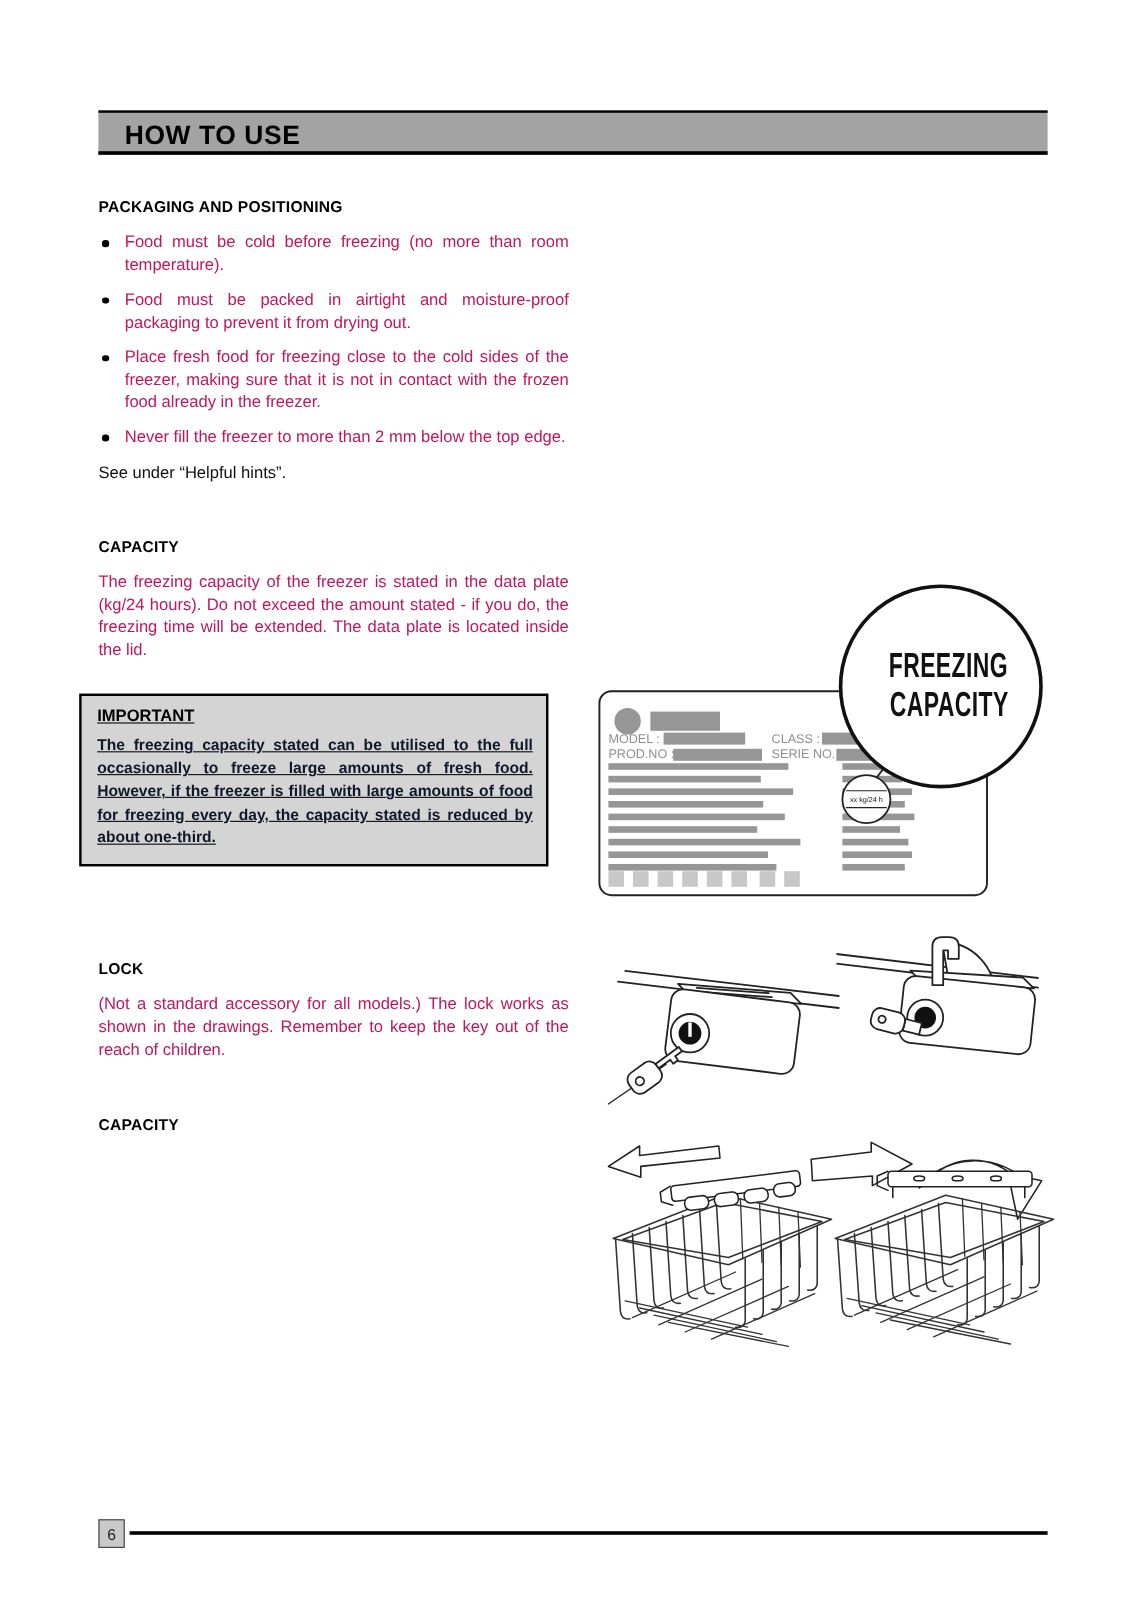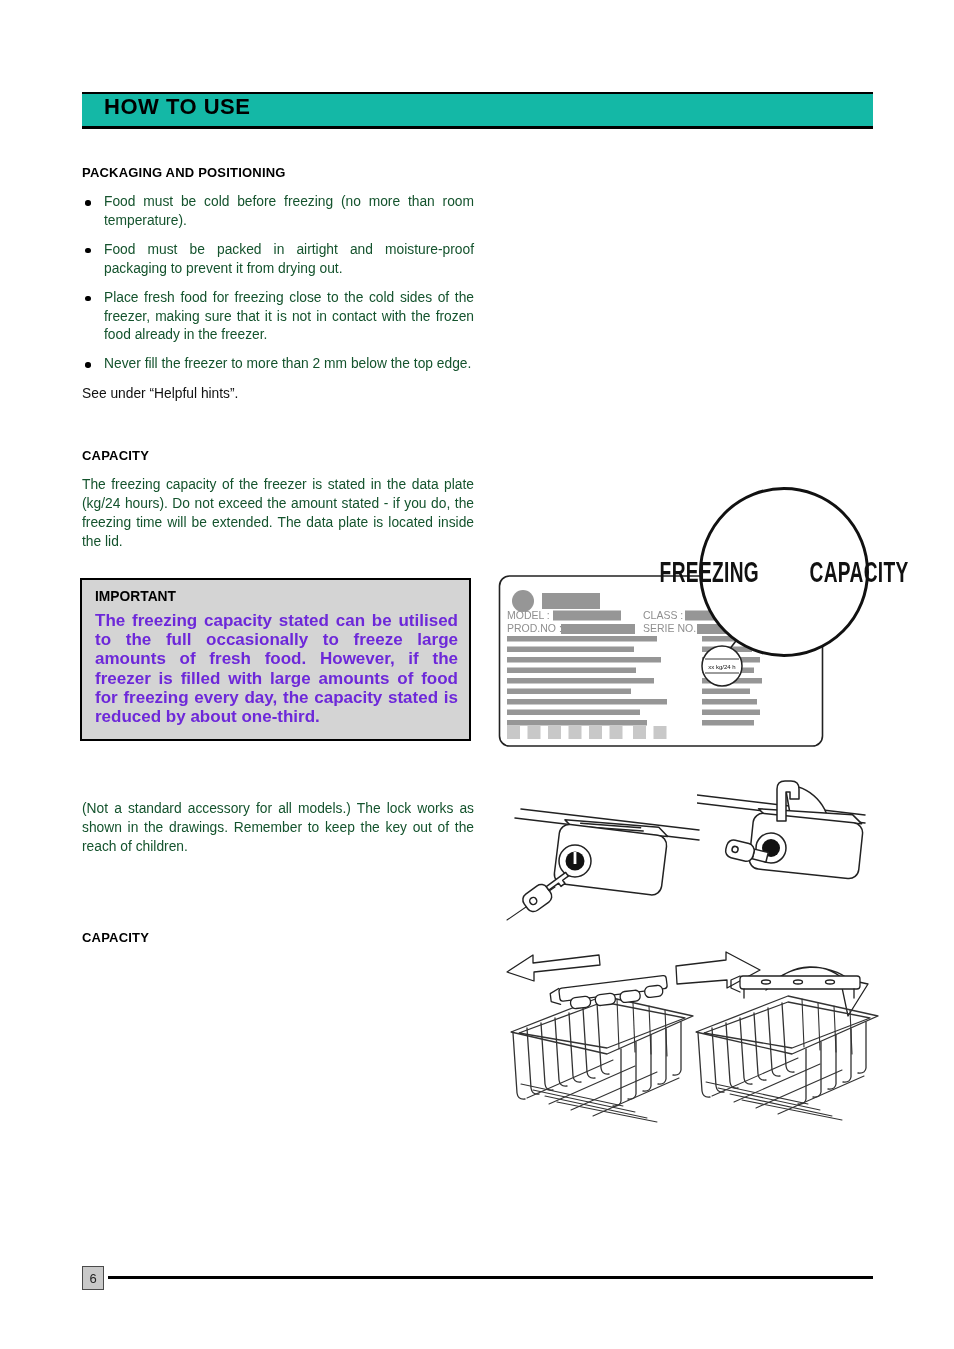--- a/index.html
+++ b/index.html
@@ -3,44 +3,44 @@
 <meta charset="utf-8">
 <style>
   html,body{margin:0;padding:0;background:#ffffff;}
   .page{
     position:relative;width:954px;height:1349px;background:#fff;
     font-family:"Liberation Sans",sans-serif;color:#1a1a1a;overflow:hidden;
   }
   
   .header-bar{
     position:absolute;left:82px;top:92px;width:791px;height:37px;
-    background:#14b8a6;border-top:2px solid #000;border-bottom:3px solid #000;
-    box-sizing:border-box;display:flex;align-items:flex-start;padding-left:22px;
+    background:#a3a3a3;border-top:2px solid #000;border-bottom:3px solid #000;
+    box-sizing:border-box;display:flex;align-items:flex-end;padding-left:22px;
   }
   .header-bar h1{margin:0;font-size:22px;font-weight:bold;letter-spacing:.5px;color:#000;}
   
   .col{position:absolute;left:82px;width:392px;}
   h2.sec{font-size:13px;font-weight:bold;margin:0 0 13px 0;color:#000;letter-spacing:.2px;}
-  .body-text{font-size:13.8px;line-height:18.9px;text-align:justify;color:#14532d;margin:0;}
+  .body-text{font-size:13.8px;line-height:18.9px;text-align:justify;color:#be185d;margin:0;}
   .bullet-row{display:flex;margin:0 0 10px 0;}
   .bullet-dot{flex:0 0 22px;padding-top:7px;}
   .bullet-dot i{display:block;width:5.5px;height:5.5px;border-radius:50%;background:#000;margin-left:3px;}
   .note{font-size:13.8px;line-height:19px;margin-top:0;color:#111;}
   .important-box{
-    position:absolute;left:80px;top:578px;width:391px;box-sizing:border-box;
-    background:#d4d4d4;border:2px solid #000;padding:9px 11px 13px 13px;
+    position:absolute;left:66px;top:578px;width:391px;box-sizing:border-box;
+    background:#d4d4d4;border:2px solid #000;padding:9px 11px 13px 13px;text-decoration:underline;
   }
   .important-box .ttl{font-size:13.8px;font-weight:bold;margin:0 0 7px 0;color:#000;}
-  .important-box .bd{font-size:17px;line-height:19.2px;font-weight:bold;text-align:justify;color:#6d28d9;margin:0;}
+  .important-box .bd{font-size:13px;line-height:19.2px;font-weight:bold;text-align:justify;color:#0f172a;margin:0;}
   
   .illus{position:absolute;}
   .badge-circle{
     position:absolute;left:699px;top:487px;width:170px;height:170px;border-radius:50%;
     background:#fff;border:3px solid #111;box-sizing:border-box;z-index:3;
-    display:flex;flex-direction:row;align-items:center;justify-content:center;
+    display:flex;flex-direction:column;align-items:flex-end;justify-content:center;
   }
   .badge-circle span{
     display:block;font-size:29px;font-weight:bold;color:#111;line-height:33px;
     transform:scaleX(.66);transform-origin:50% 50%;letter-spacing:.5px;white-space:nowrap;
   }
   .plate-svg{z-index:1;}
   
   .page-num-box{
     position:absolute;left:82px;top:1266px;width:22px;height:24px;background:#c9c9c9;
     border:1px solid #4a4a4a;box-sizing:border-box;display:flex;align-items:center;justify-content:center;
@@ -92,20 +92,21 @@
     <h2 class="sec">CAPACITY</h2>
     <p class="body-text">The freezing capacity of the freezer is stated in the data plate (kg/24 hours). Do not exceed the amount stated - if you do, the freezing time will be extended. The data plate is located inside the lid.</p>
   </div>
 
   <div class="important-box">
     <p class="ttl">IMPORTANT</p>
     <p class="bd">The freezing capacity stated can be utilised to the full occasionally to freeze large amounts of fresh food. However, if the freezer is filled with large amounts of food for freezing every day, the capacity stated is reduced by about one-third.</p>
   </div>
 
   <div class="col" style="top:800px;">
+    <h2 class="sec">LOCK</h2>
     <p class="body-text">(Not a standard accessory for all models.) The lock works as shown in the drawings. Remember to keep the key out of the reach of children.</p>
   </div>
 
   <div class="col" style="top:930px;">
     <h2 class="sec">CAPACITY</h2>
   </div>
 
   <svg class="illus plate-svg" style="left:497px;top:568px;" width="332" height="187" viewBox="0 0 332 187">
     <rect x="2.5" y="8" width="323" height="170" rx="10" fill="#fff" stroke="#222" stroke-width="1.6"></rect>
     <circle cx="26" cy="33" r="11" fill="#969696"></circle>

